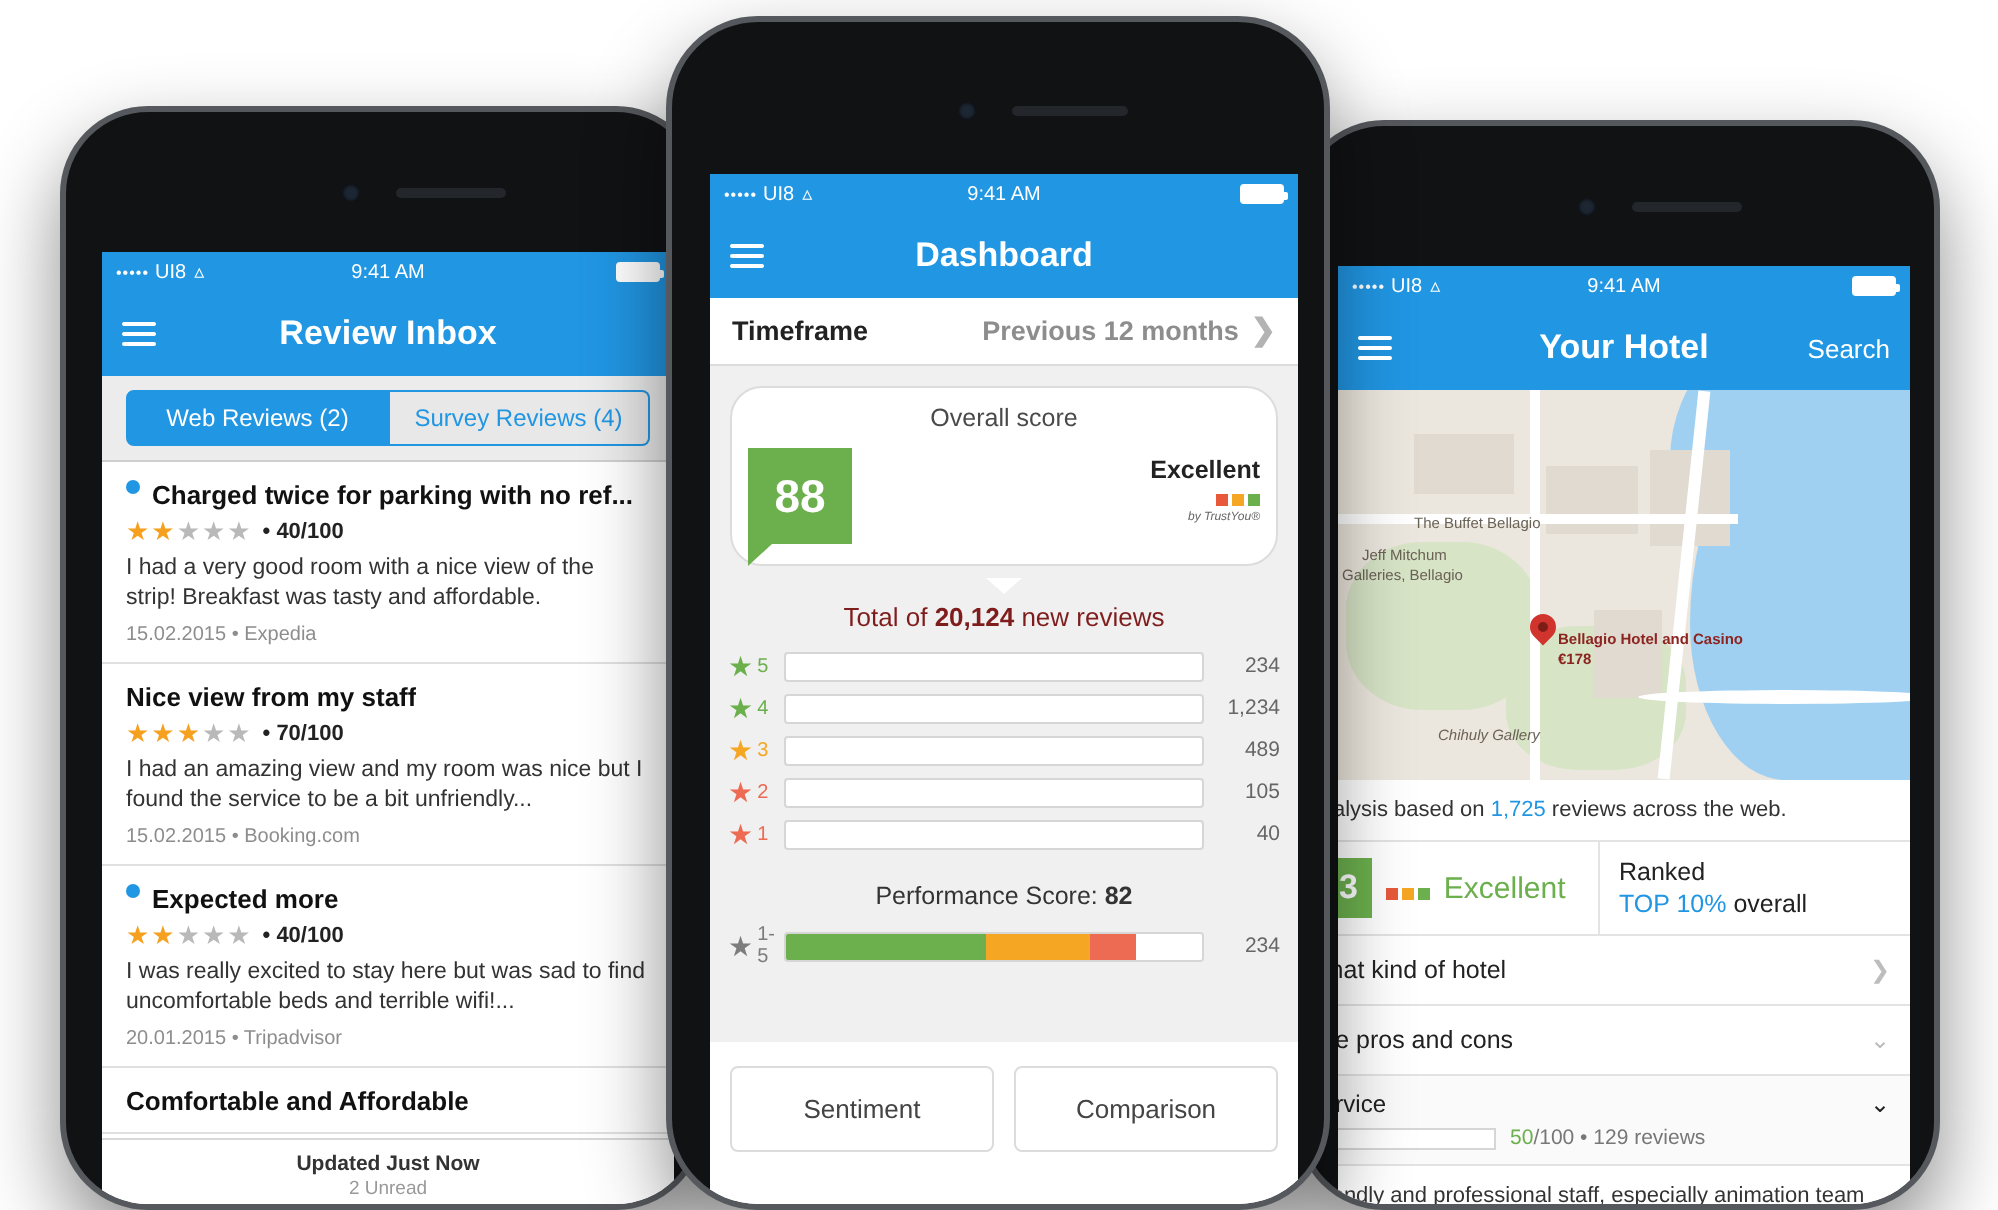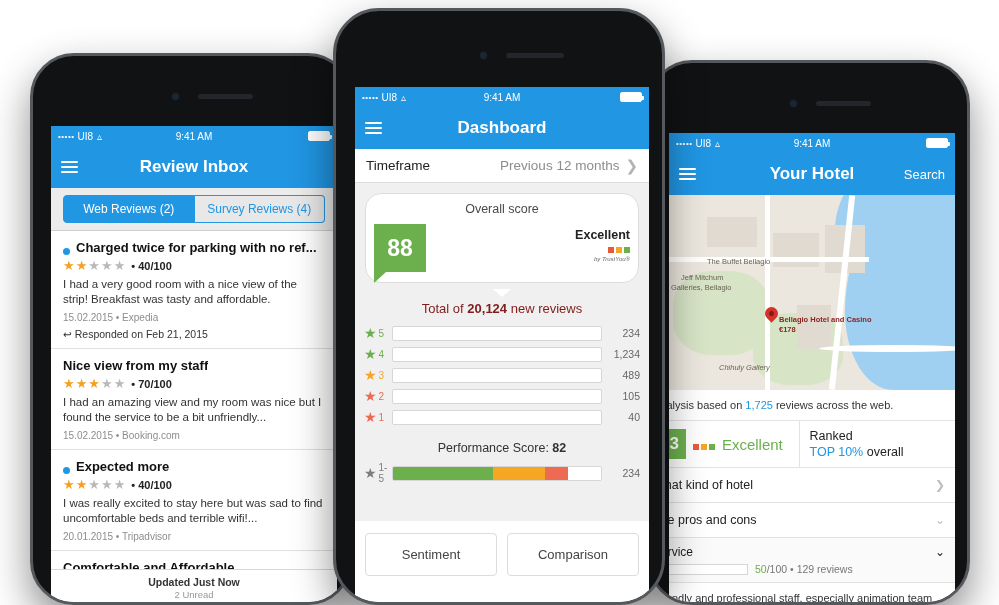--- a/index.html
+++ b/index.html
@@ -68,21 +68,21 @@
 
   
   #phone-center { left: 333px; top: 8px; width: 332px; height: 597px; border-radius: 46px; }
   #phone-center .cam { left: 143px; top: 40px; }
   #phone-center .speaker { left: 170px; top: 42px; width: 58px; }
   #screen-center { left: 19px; top: 76px; width: 294px; height: 521px; display: flex; flex-direction: column; }
 
   .timeframe-row {
     display: flex; align-items: flex-start; justify-content: space-between;
     background: #fff; border-bottom: 1px solid #dcdcdc;
-    padding: 9px 11px; flex: 0 0 auto;
+    padding: 9px 11px; flex: 0 0 auto; font-weight: bold;
   }
   .timeframe-row .lbl { font-size: 13.5px; color: #222; }
   .timeframe-row .val { font-size: 13.5px; color: #8d8d8d; display: flex; align-items: center; gap: 6px; }
   .chev { color: #b3b3b3; font-size: 15px; line-height: 1; }
 
   .dash-body { background: #f0f0f0; flex: 1 1 auto; overflow: hidden; }
   .cards { display: flex; gap: 10px; padding: 10px 10px 0 10px; }
   .card {
     flex: 1; background: #fff; border: 1px solid #dcdcdc; border-radius: 16px;
     padding: 8px 8px 10px; text-align: center; position: relative;
@@ -154,21 +154,21 @@
   .seg-ctrl { background: #ececec; padding: 7px 12px; border-bottom: 1px solid #cfcfcf; display: flex; flex: 0 0 auto; }
   .seg-item {
     flex: 1; text-align: center; font-size: 12px; padding: 6px 0;
     border: 1px solid #2196e3;
   }
   .seg-item.active { background: #2196e3; color: #fff; border-radius: 4px 0 0 4px; }
   .seg-item.idle { background: #e8e8e8; color: #2196e3; border-radius: 0 4px 4px 0; border-left: none; }
 
   .inbox-list { flex: 1 1 auto; overflow: hidden; background: #fff; }
   .review-item { padding: 9px 12px 8px; border-bottom: 1px solid #e0e0e0; position: relative; }
-  .review-head { display: flex; align-items: flex-end; gap: 6px; }
+  .review-head { display: flex; align-items: flex-start; gap: 6px; }
   .unread-dot { width: 7px; height: 7px; border-radius: 50%; background: #2196e3; flex: 0 0 auto; }
   .review-title {
     font-size: 13px; font-weight: bold; color: #111;
     white-space: nowrap; overflow: hidden;
   }
   .review-stars { display: flex; align-items: center; gap: 1px; margin: 3px 0 4px; font-size: 13px; }
   .review-stars .on { color: #f5a01e; }
   .review-stars .off { color: #b9b9b9; }
   .review-stars .scorelbl { font-size: 11px; color: #222; margin-left: 5px; font-weight: bold; }
   .review-text { font-size: 11.5px; color: #333; line-height: 15px; max-height: 30px; overflow: hidden; }
@@ -273,21 +273,20 @@
             <div class="review-stars">
               <span class="on">★</span>
               <span class="on">★</span>
               <span class="off">★</span>
               <span class="off">★</span>
               <span class="off">★</span>
               <span class="scorelbl">• 40/100</span>
             </div>
             <div class="review-text">I had a very  good room  with a  nice view  of the strip!  Breakfast was tasty  and affordable.</div>
             <div class="review-meta">15.02.2015  •  Expedia</div>
-            <div class="review-resp">↩ Responded on Feb 21, 2015</div>
           </div>
           <div class="review-item">
             <div class="review-head">
               <span class="review-title">Nice view from my staff</span>
             </div>
             <div class="review-stars">
               <span class="on">★</span>
               <span class="on">★</span>
               <span class="on">★</span>
               <span class="off">★</span>

